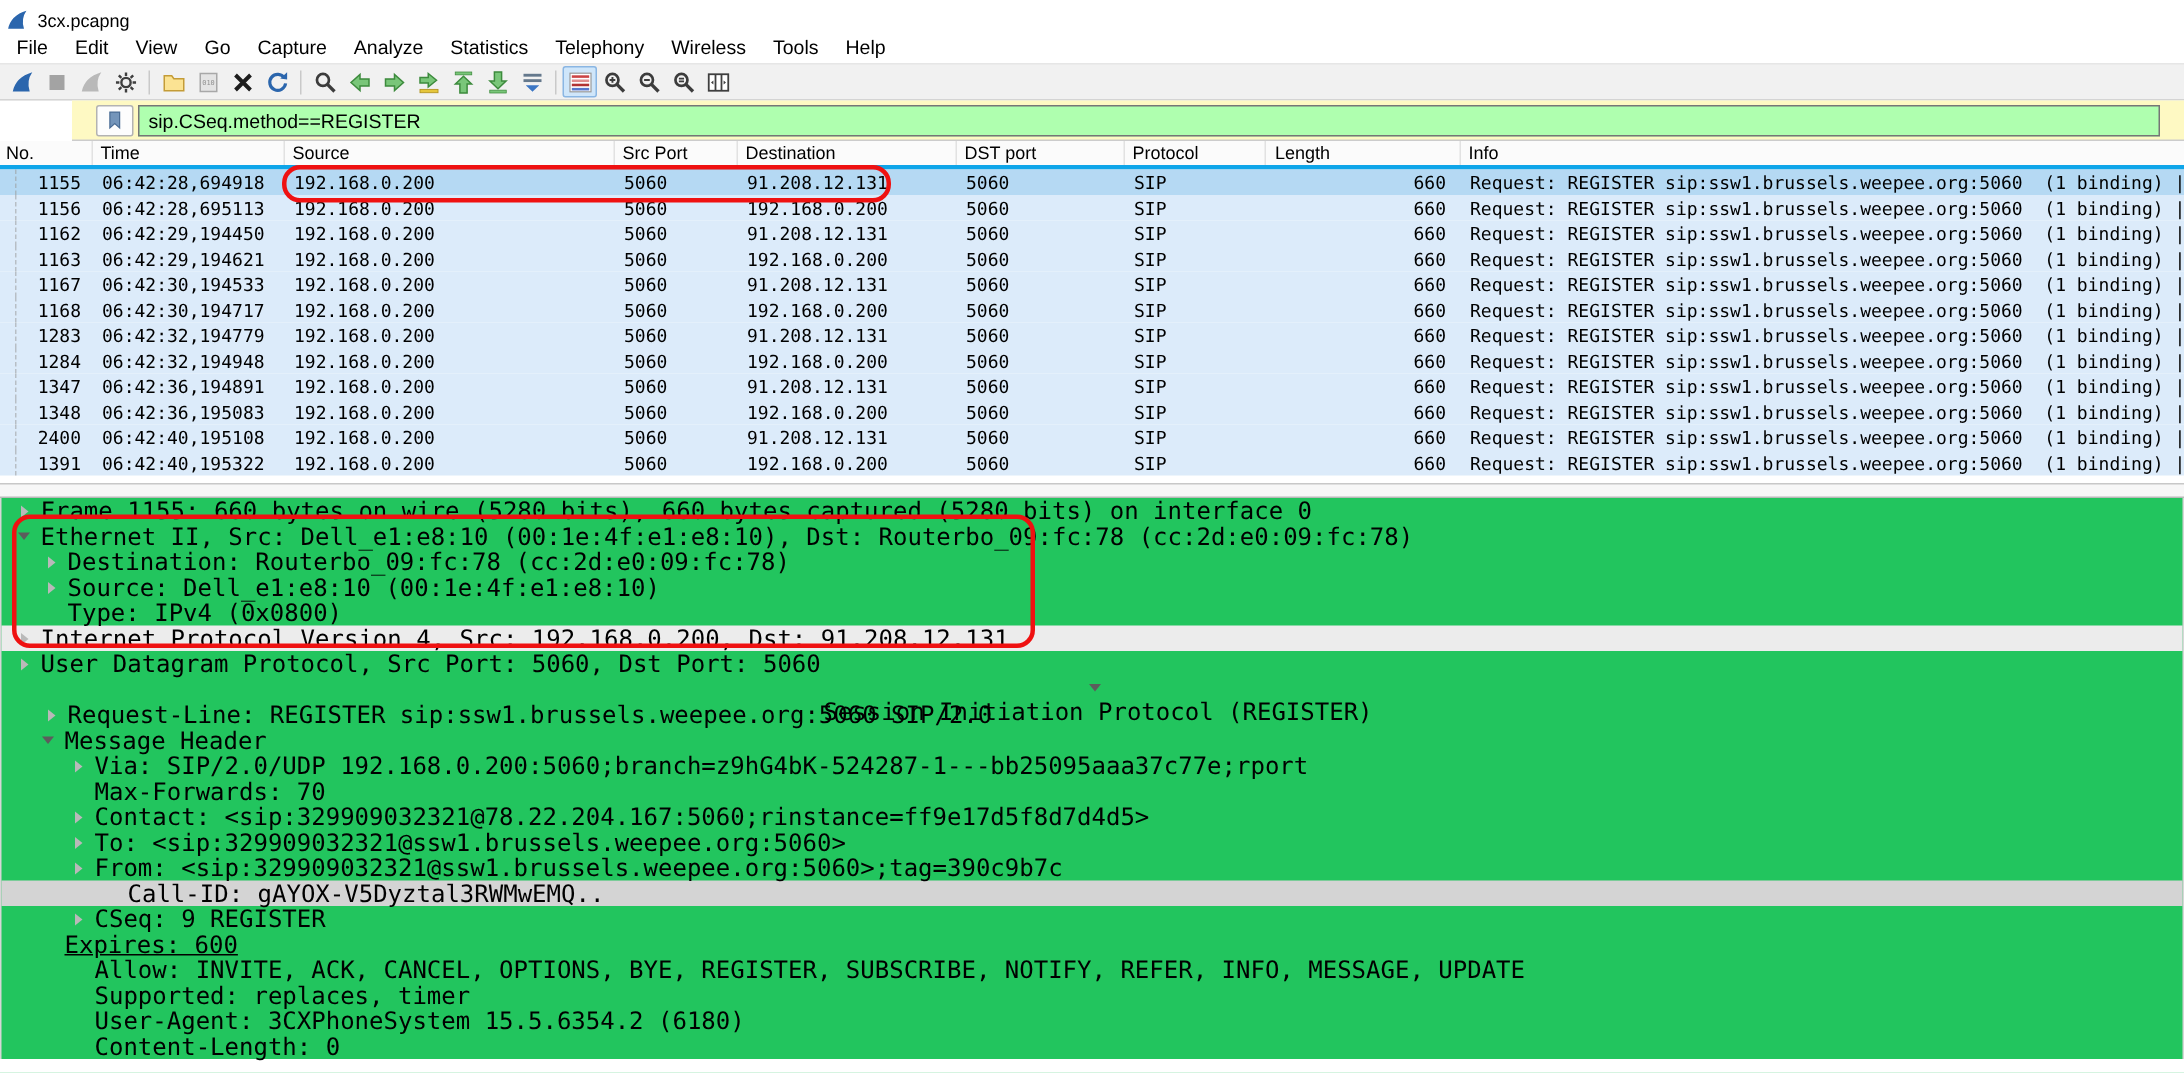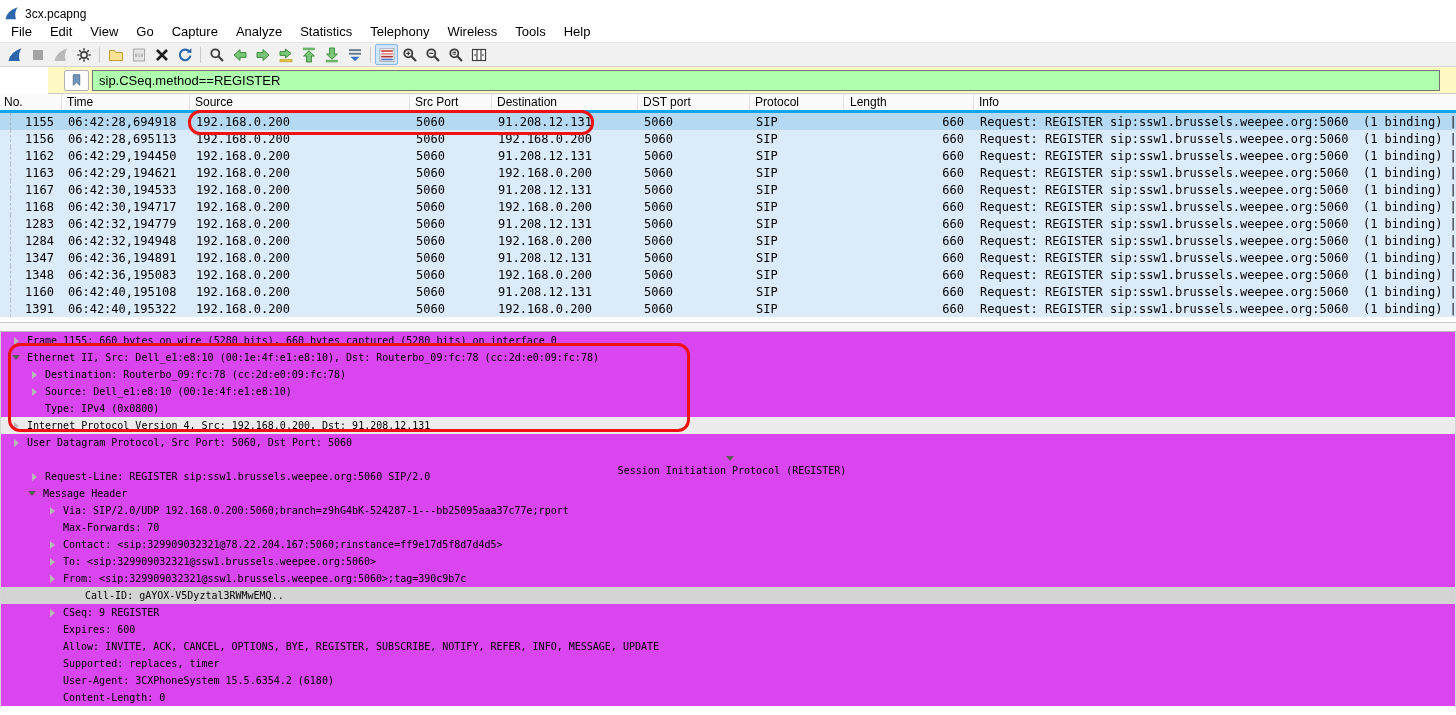--- a/index.html
+++ b/index.html
@@ -50,22 +50,22 @@
   .c-dstport { width:112px; }
   .c-proto   { width:94px;  }
   .c-len     { width:130px; justify-content:flex-end; padding-right:10px !important; }
   .c-info    { flex:1; }
   .pl-filler { height:5px; background:#fff; }
 
   
   .splitter { height:10px; background:#f7f7f7; border-top:1px solid #c8c8c8; border-bottom:1px solid #b9b9b9; }
 
   
-  .packet-details { background:#d946ef; border-left:1px solid #d6d6d6; border-right:1px solid #d6d6d6;
-                    font-family:"DejaVu Sans Mono", monospace; font-size:10px; color:#000; }
+  .packet-details { background:#22c55e; border-left:1px solid #d6d6d6; border-right:1px solid #d6d6d6;
+                    font-family:"DejaVu Sans Mono", monospace; font-size:16px; color:#000; }
   .pd-line { height:17px; display:flex; align-items:center; white-space:pre; }
   .pd-line.selected { background:#d4d4d4; }
   .pd-line.shaded   { background:#ececec; }
   .tree-arrow { width:14px; height:10px; display:inline-flex; align-items:center; justify-content:center;
                 margin-right:4px; flex:0 0 14px; }
   .tree-arrow.collapsed::after { content:""; width:0; height:0;
       border-left:5px solid #b9b9b9; border-top:4px solid transparent; border-bottom:4px solid transparent; }
   .tree-arrow.expanded::after { content:""; width:0; height:0;
       border-top:5px solid #5c5c5c; border-left:4px solid transparent; border-right:4px solid transparent; }
   .tree-arrow.none::after { content:""; }
@@ -359,21 +359,21 @@
           <span class="cell c-time">06:42:36,195083</span>
           <span class="cell c-src">192.168.0.200</span>
           <span class="cell c-srcport">5060</span>
           <span class="cell c-dst">192.168.0.200</span>
           <span class="cell c-dstport">5060</span>
           <span class="cell c-proto">SIP</span>
           <span class="cell c-len">660</span>
           <span class="cell c-info">Request: REGISTER sip:ssw1.brussels.weepee.org:5060  (1 binding) |</span>
         </div>
         <div class="pl-row">
-          <span class="cell c-no">1160</span>
+          <span class="cell c-no">2400</span>
           <span class="cell c-time">06:42:40,195108</span>
           <span class="cell c-src">192.168.0.200</span>
           <span class="cell c-srcport">5060</span>
           <span class="cell c-dst">91.208.12.131</span>
           <span class="cell c-dstport">5060</span>
           <span class="cell c-proto">SIP</span>
           <span class="cell c-len">660</span>
           <span class="cell c-info">Request: REGISTER sip:ssw1.brussels.weepee.org:5060  (1 binding) |</span>
         </div>
         <div class="pl-row">
@@ -456,21 +456,21 @@
         <span>From: &lt;sip:329909032321@ssw1.brussels.weepee.org:5060&gt;;tag=390c9b7c</span>
       </div>
       <div class="pd-line selected" style="padding-left: 44px; gap: 22px;">
         <span class="tree-arrow none"></span>
         <span>Call-ID: gAYOX-V5Dyztal3RWMwEMQ..</span>
       </div>
       <div class="pd-line" style="padding-left: 44px;">
         <span class="tree-arrow collapsed"></span>
         <span>CSeq: 9 REGISTER</span>
       </div>
-      <div class="pd-line" style="padding-left: 44px;">
+      <div class="pd-line" style="padding-left: 24px; text-decoration: underline;">
         <span class="tree-arrow none"></span>
         <span>Expires: 600</span>
       </div>
       <div class="pd-line" style="padding-left: 44px;">
         <span class="tree-arrow none"></span>
         <span>Allow: INVITE, ACK, CANCEL, OPTIONS, BYE, REGISTER, SUBSCRIBE, NOTIFY, REFER, INFO, MESSAGE, UPDATE</span>
       </div>
       <div class="pd-line" style="padding-left: 44px;">
         <span class="tree-arrow none"></span>
         <span>Supported: replaces, timer</span>

